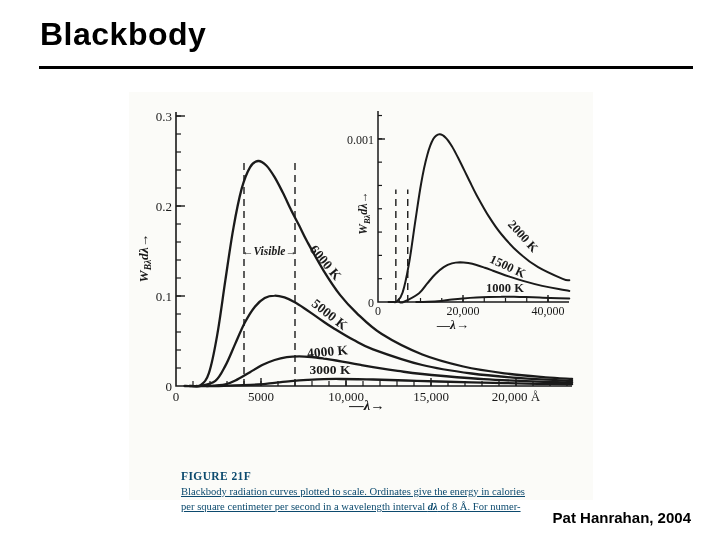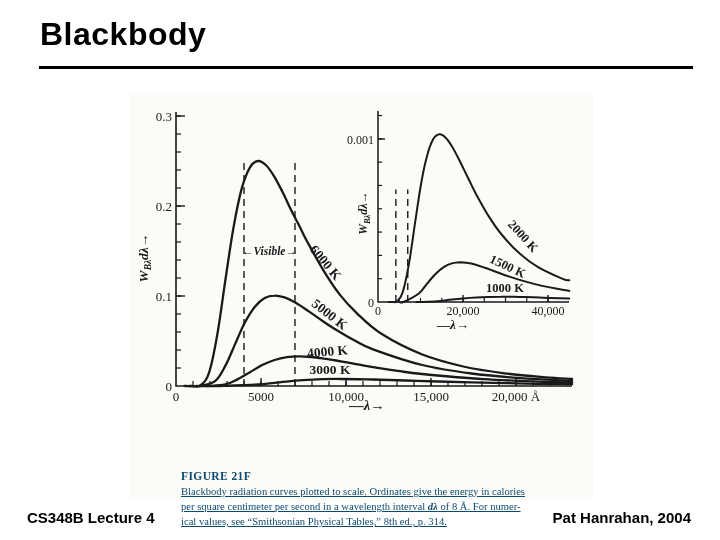--- a/index.html
+++ b/index.html
@@ -134,19 +134,17 @@
           <text x="377.0015" y="178.052" text-anchor="middle" font-weight="bold" font-size="12.5" transform="rotate(25 377.0015 178.052)" font-family="&quot;Liberation Serif&quot;, serif" fill="#1a1a1a">1500 K</text>
           <text x="375.99850000000004" y="200.0081" text-anchor="middle" font-weight="bold" font-size="12.5" transform="rotate(0 375.99850000000004 200.0081)" font-family="&quot;Liberation Serif&quot;, serif" fill="#1a1a1a">1000 K</text>
           <text x="324" y="237" text-anchor="middle" font-style="italic" font-weight="bold" font-size="13" font-family="&quot;Liberation Serif&quot;, serif" fill="#1a1a1a">—λ→</text>
           <text x="238" y="121" text-anchor="middle" font-style="italic" font-weight="bold" font-size="12" transform="rotate(-90 238 121)" font-family="&quot;Liberation Serif&quot;, serif" fill="#1a1a1a"><tspan>W</tspan><tspan font-size="70%" dy="3">Bλ</tspan><tspan dy="-3">dλ</tspan><tspan>→</tspan></text>
         </g>
       </svg>
     <div class="caption">
       <div class="cap-head">FIGURE 21F</div>
       <div class="cap-line">Blackbody radiation curves plotted to scale.  Ordinates give the energy in calories</div>
       <div class="cap-line"><span>per square centimeter per second in a wavelength interval </span><em>dλ</em><span> of 8 Å.  For numer-</span></div>
-      <div class="cap-line">ical values, see “Smithsonian Physical Tables,” 8th ed., p. 314.</div>
     </div>
   </div>
 
-  <div class="footer left">CS348B Lecture 4</div>
   <div class="footer right">Pat Hanrahan, 2004</div>
 </div>
 
 </body></html>

